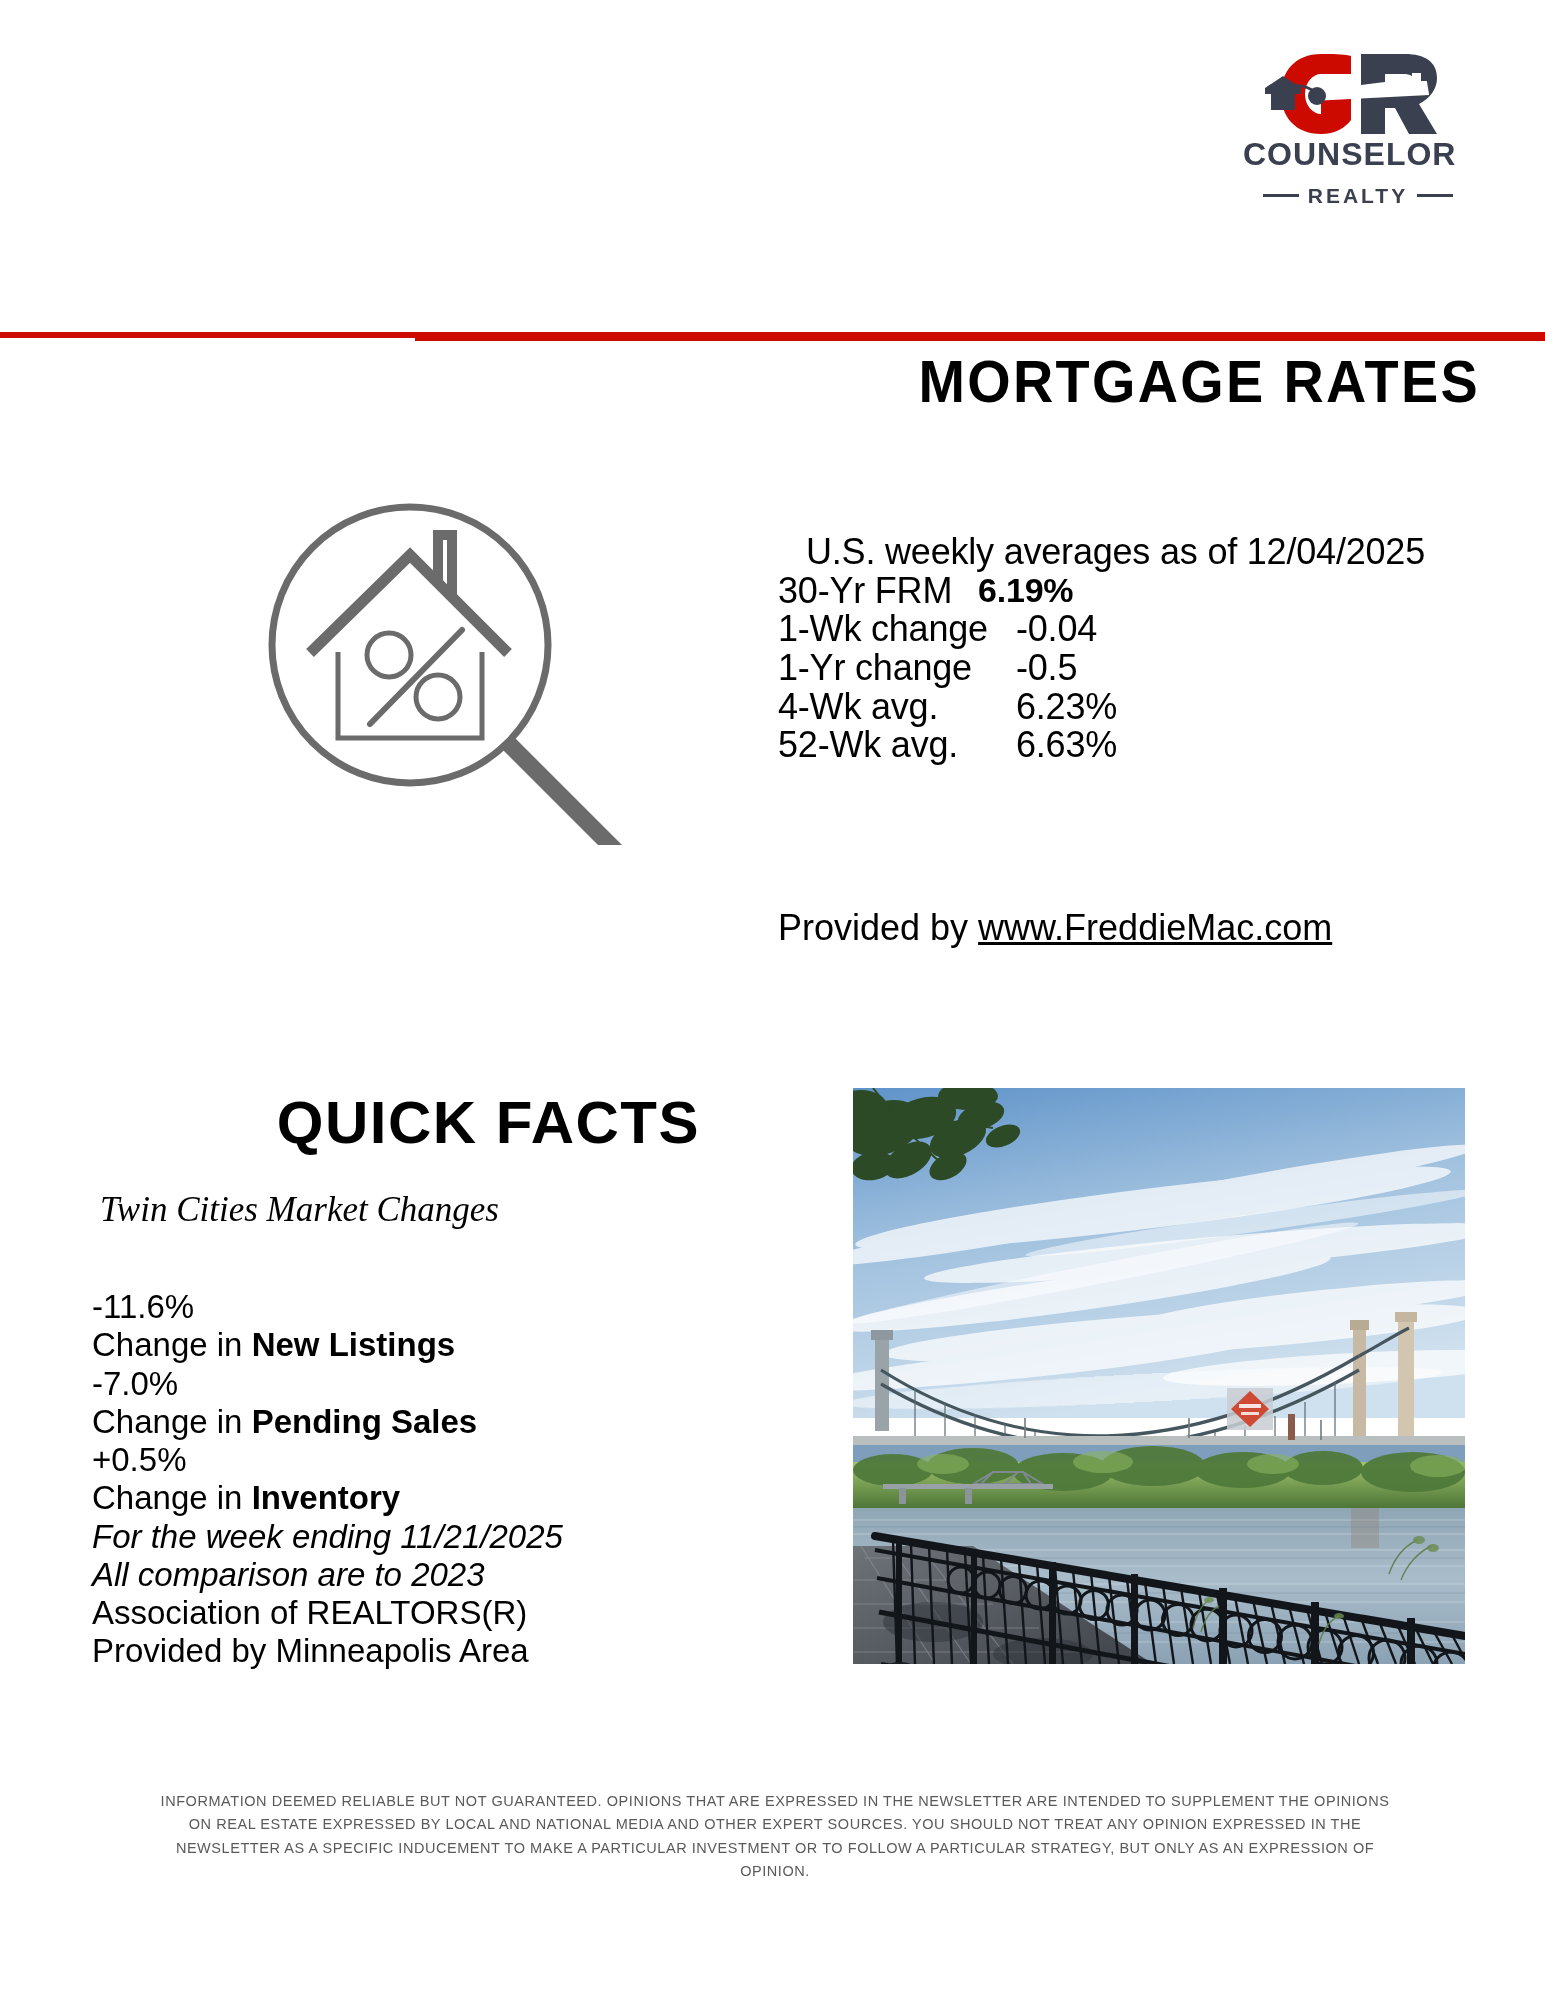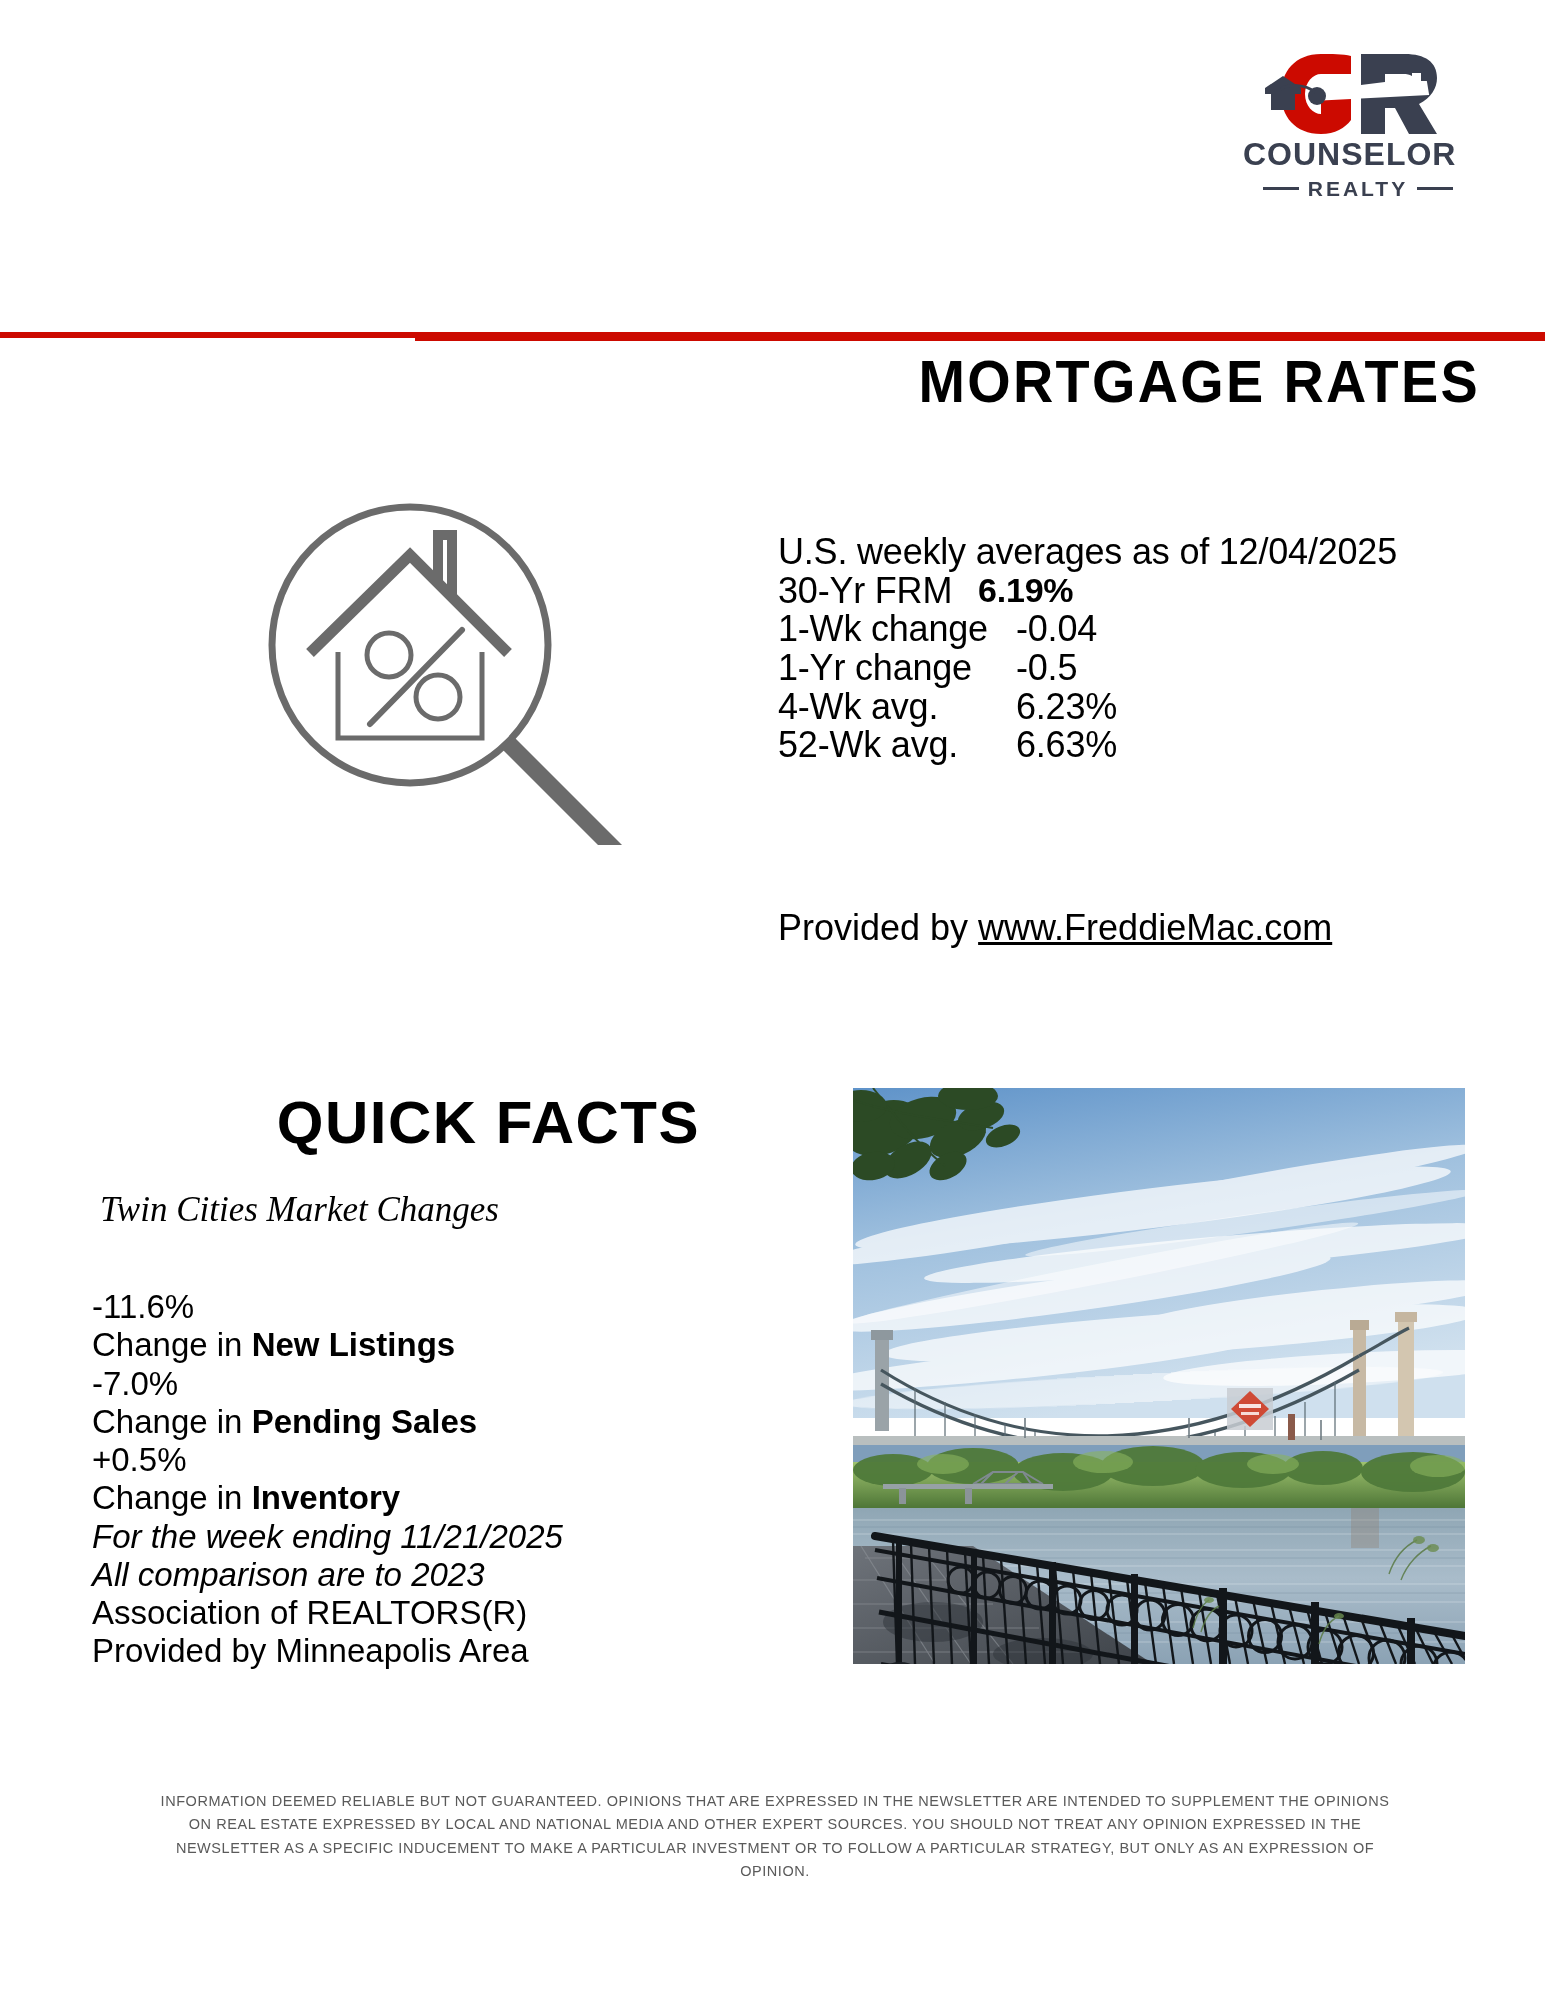--- a/index.html
+++ b/index.html
@@ -38,21 +38,21 @@
   }
   #logo-counselor {
     font-size: 32px;
     margin-top: -2px;
   }
   #logo-realty-row {
     display: flex;
     align-items: center;
     justify-content: center;
     gap: 9px;
-    margin-top: 8px;
+    margin-top: 15px;
   }
   #logo-realty-row .rule {
     height: 3px;
     background: #3a4050;
     width: 36px;
   }
   #logo-realty {
     font-size: 21px;
     letter-spacing: 3px;
   }
@@ -109,21 +109,21 @@
   #rates-block {
     position: absolute;
     top: 533px;
     left: 778px;
     width: 700px;
     font-size: 36px;
     line-height: 1.075;
     font-family: "Liberation Sans Narrow", "Liberation Sans", sans-serif;
     letter-spacing: -0.2px;
   }
-  #rates-block .asof { white-space: nowrap; }
+  #rates-block .asof { white-space: nowrap; margin-left: 28px; }
   .rate-row {
     display: flex;
   }
   .rate-row .lbl { width: 238px; flex: none; }
   .rate-row .val { }
   .rate-row.frm .lbl { width: 200px; }
   .rate-row.frm .val { font-weight: bold; font-size: 34px; }
 
   #provided-freddie {
     position: absolute;

